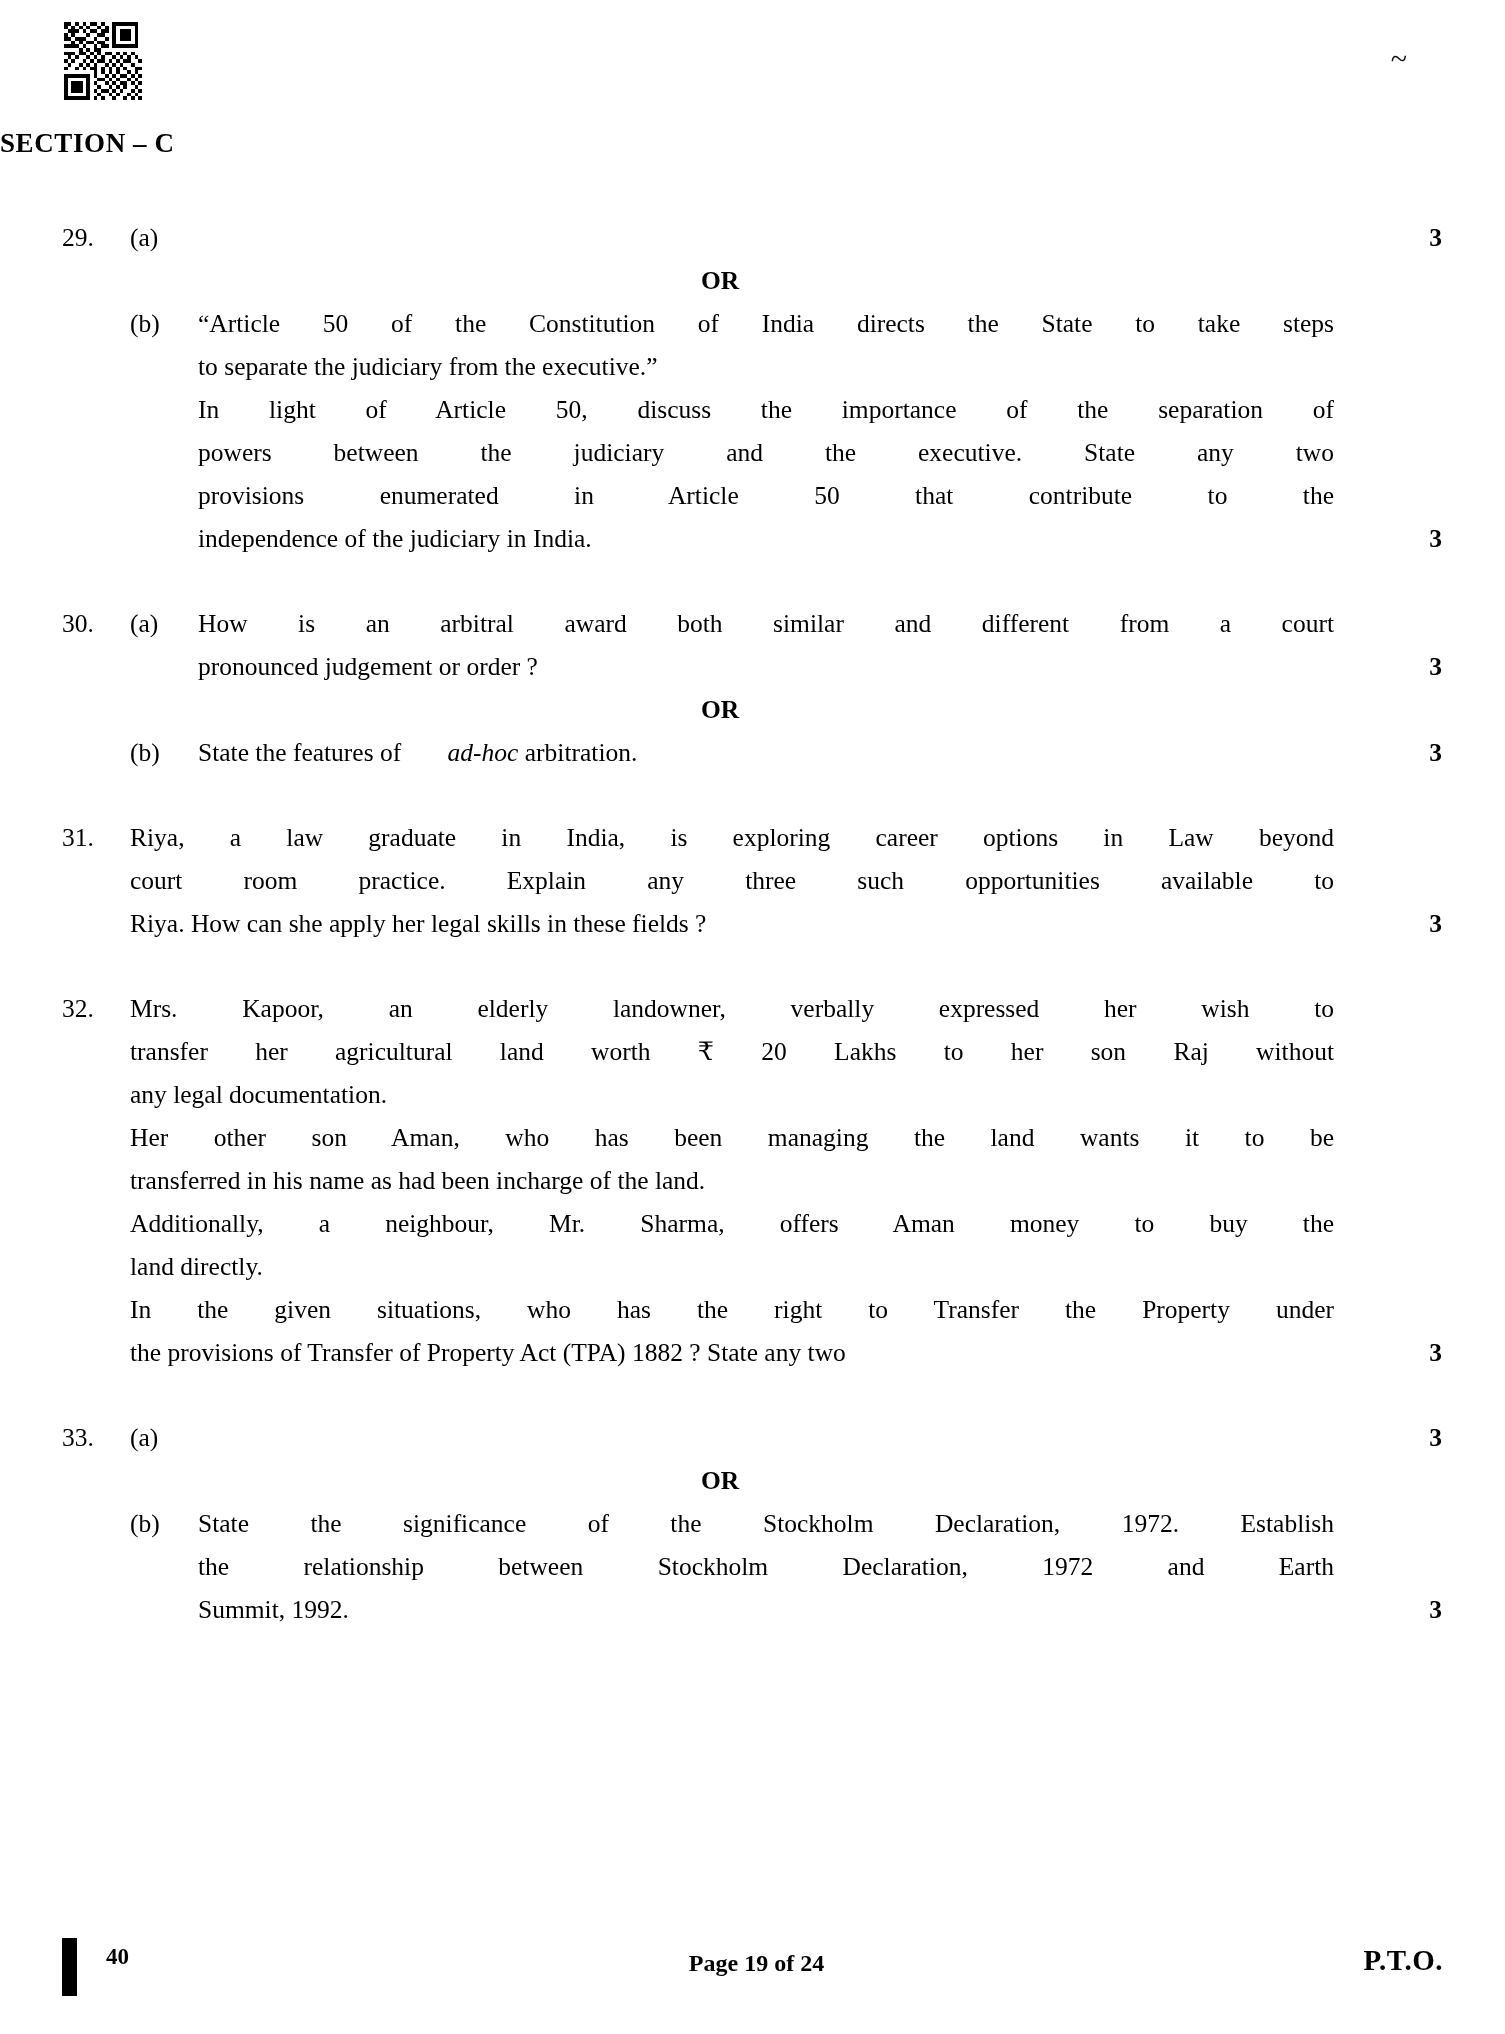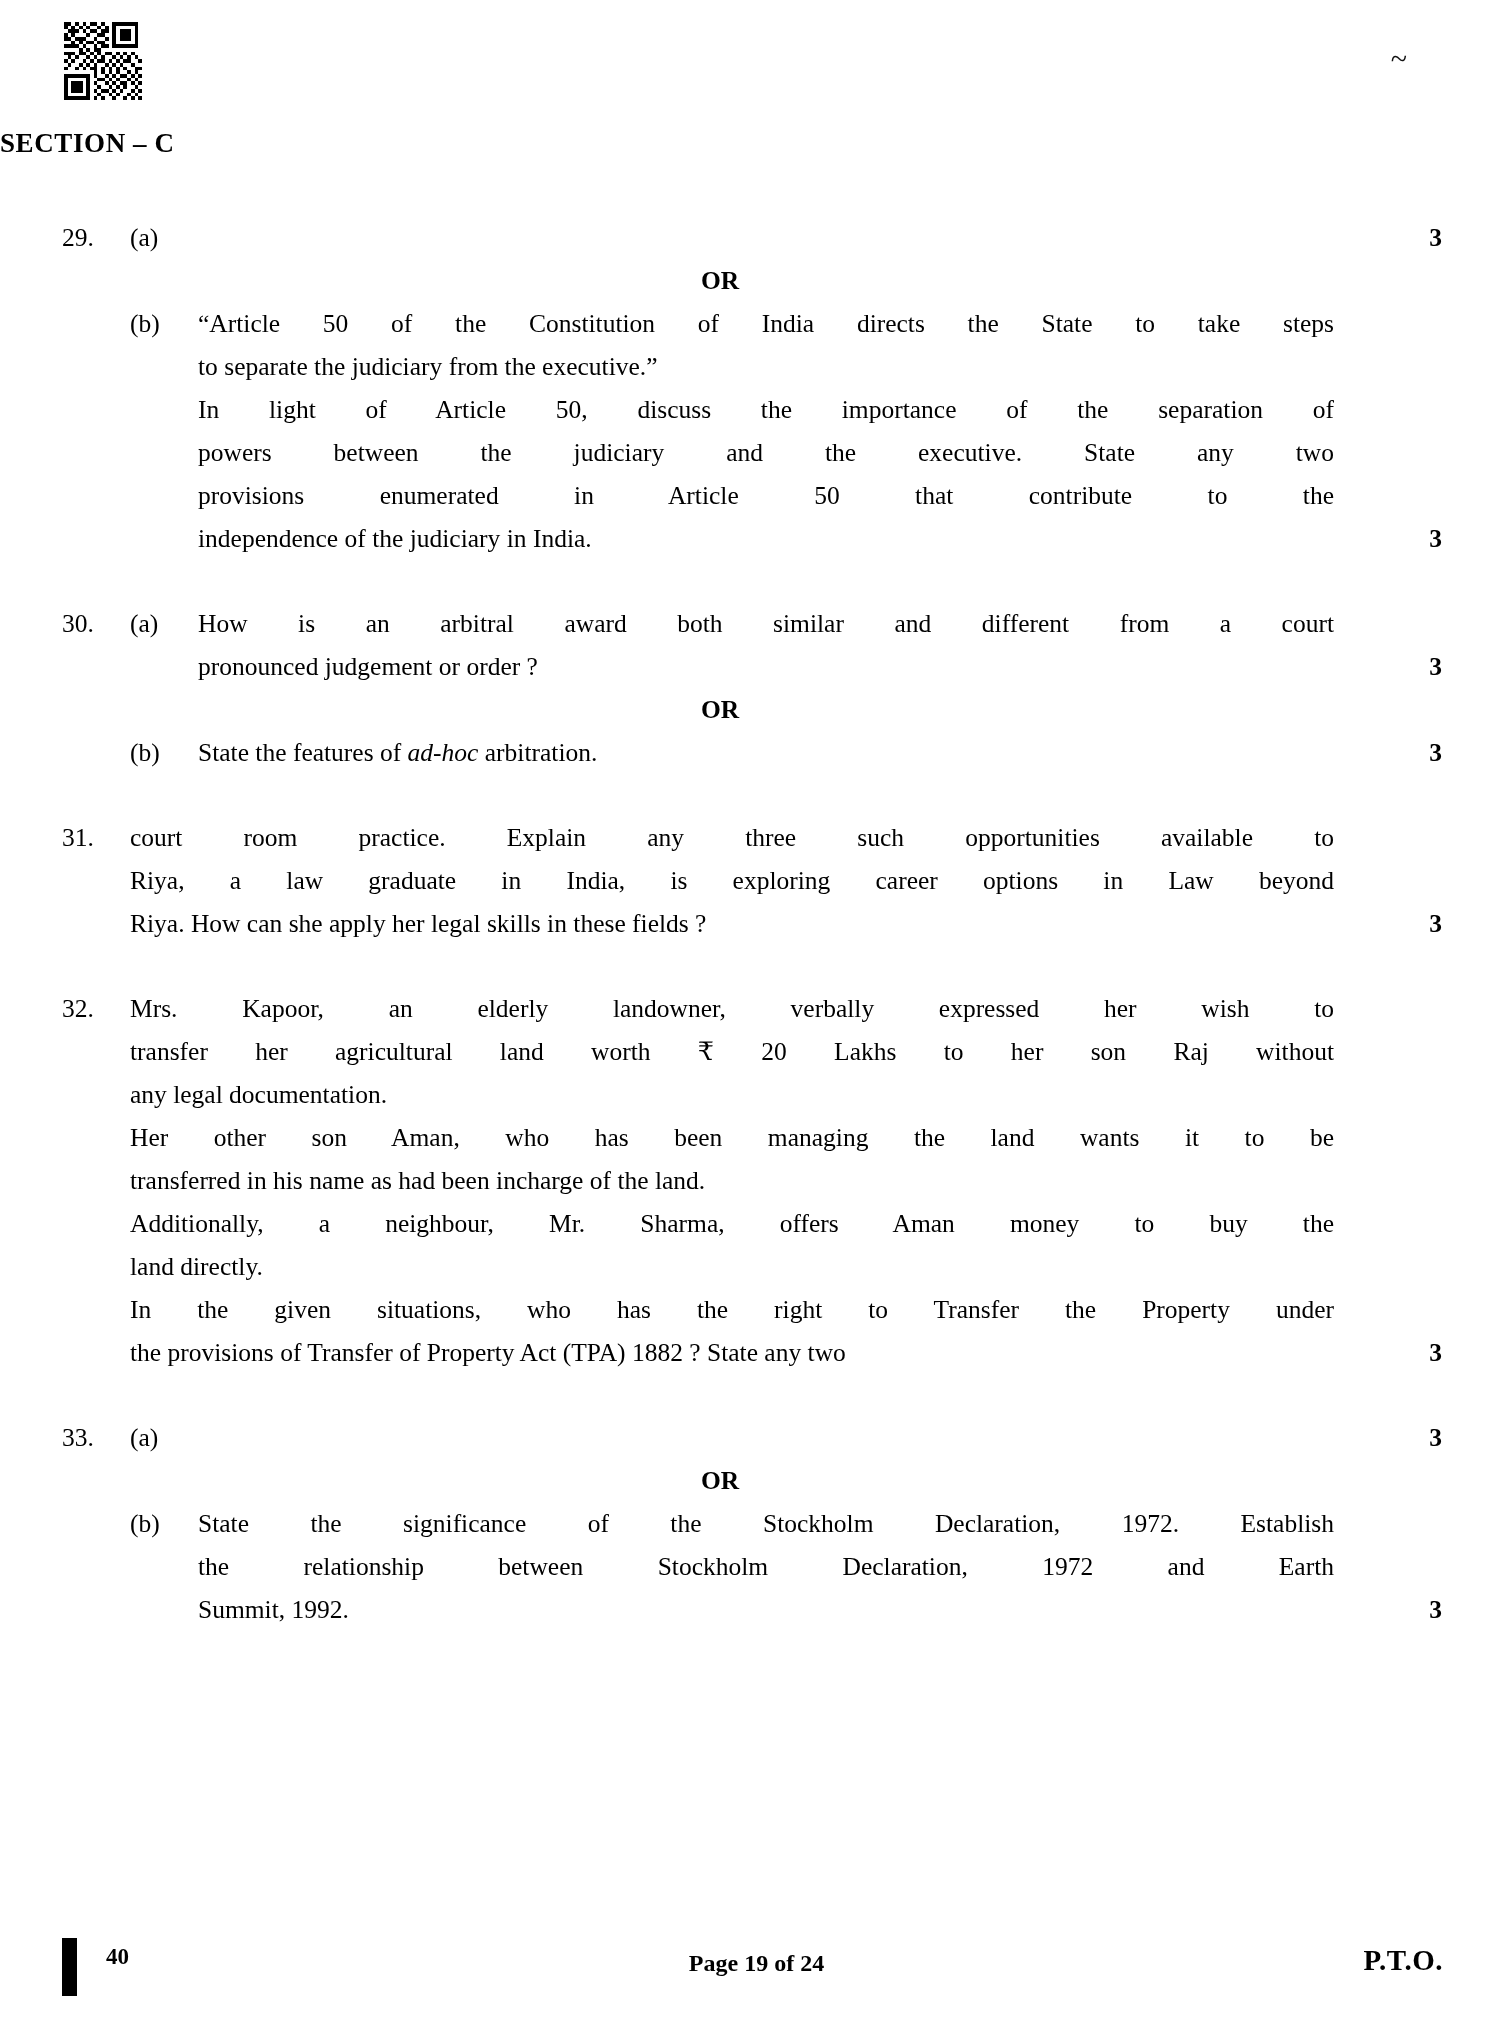--- a/index.html
+++ b/index.html
@@ -120,21 +120,21 @@
     margin-left: 0;
   }
   .or-row {
     display: flex;
     width: 100%;
     align-items: flex-end;
   }
   .or-spacer { flex: 0 0 68px; }
   .gap-lg { height: 42px; }
 
-  .ital { font-style: italic; }
+  .ital { font-style: italic; margin-left: 40px; }
 
   
   .footer {
     position: absolute;
     left: 62px;
     right: 62px;
     bottom: 34px;
     height: 66px;
   }
   .footer-bar {
@@ -489,22 +489,22 @@
         <div class="col-marks">3</div>
       </div>
     </div>
 
     <div class="gap-lg"></div>
 
     <div class="q-block">
       <div class="q-row">
         <div class="col-num">31.</div>
         <div class="col-text">
+          <p class="force">Riya, a law graduate in India, is exploring career options in Law beyond</p>
           <p class="force">court room practice. Explain any three such opportunities available to</p>
-          <p class="force">Riya, a law graduate in India, is exploring career options in Law beyond</p>
           <p>Riya. How can she apply her legal skills in these fields ?</p>
         </div>
         <div class="col-marks empty">3</div>
       </div>
       <div style="position:relative; margin-top:-43px; height:43px;">
         <div style="position:absolute; right:0; top:0;" class="col-marks">3</div>
       </div>
     </div>
 
     <div class="gap-lg"></div>

